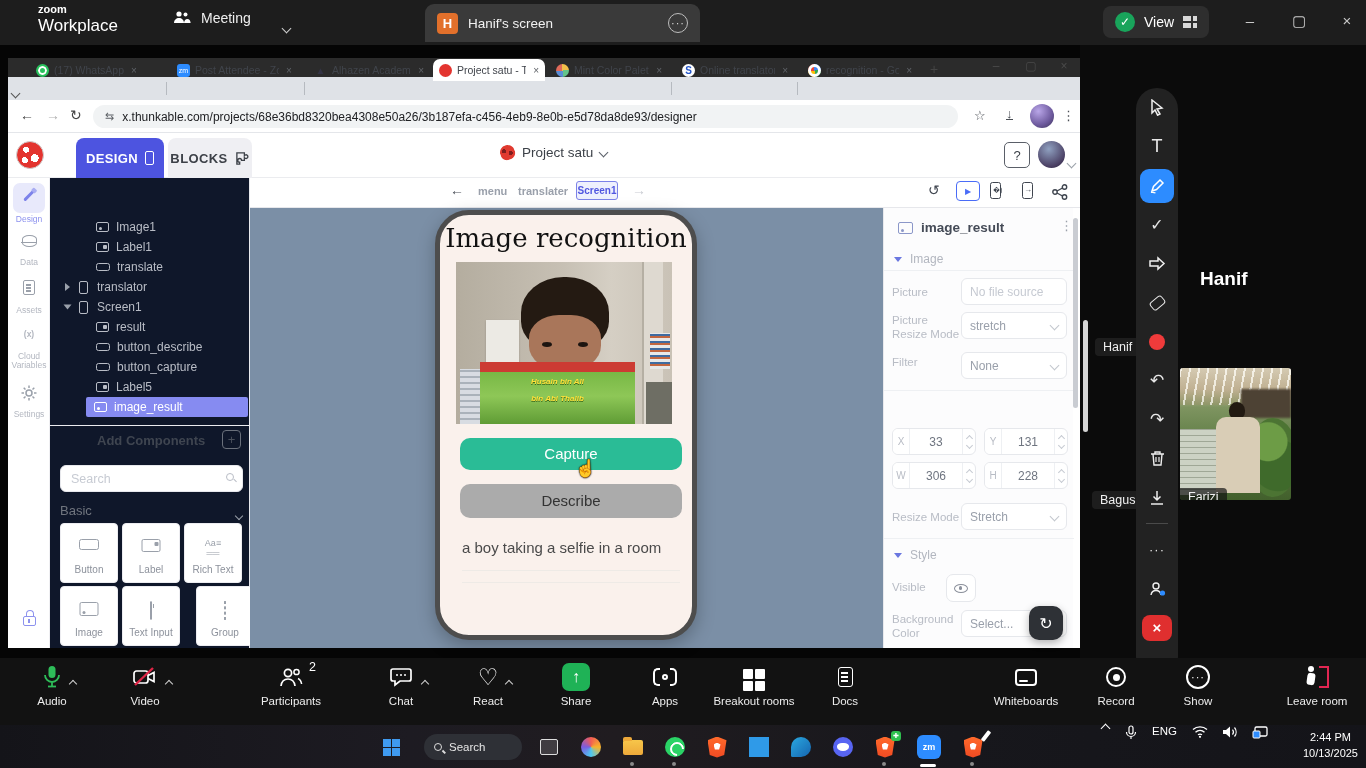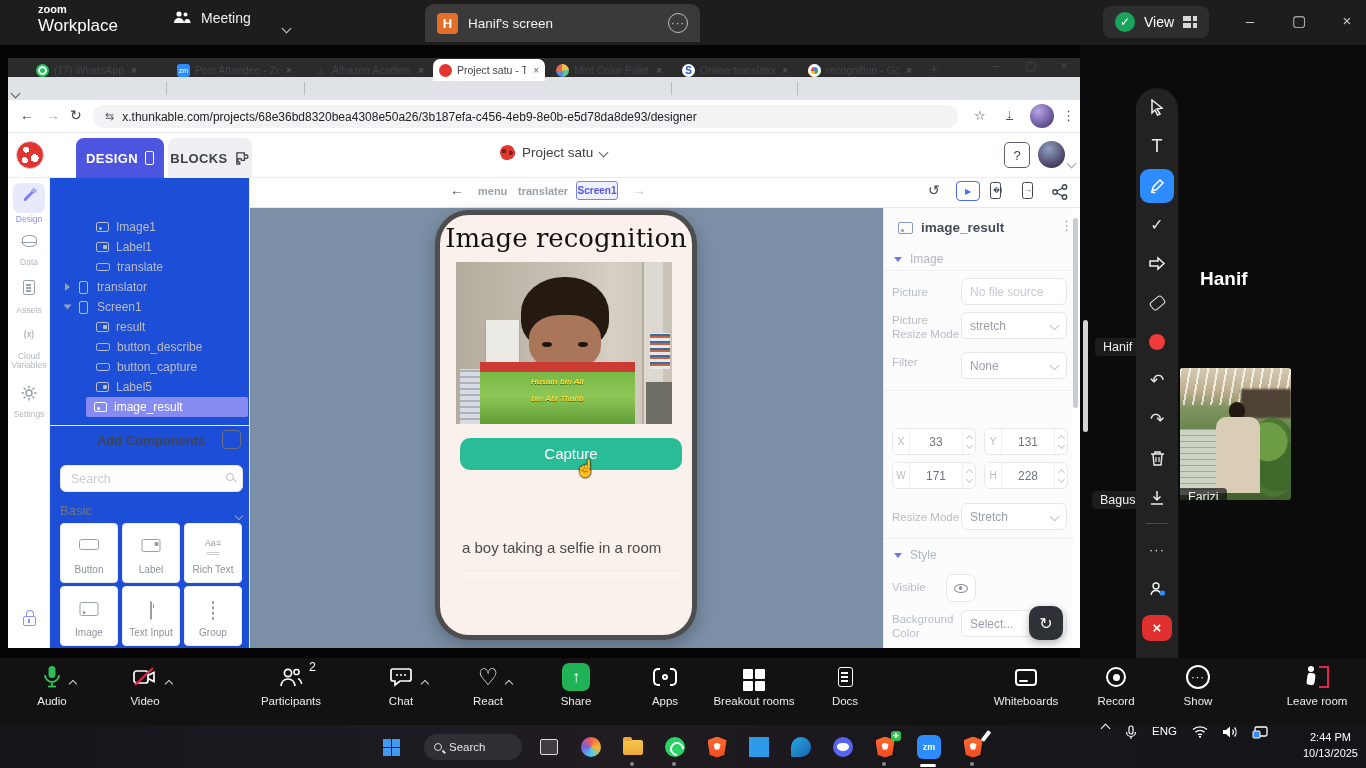--- a/index.html
+++ b/index.html
@@ -77,21 +77,21 @@
   .penic::after{content:"";position:absolute;right:-2px;top:-1px;width:4px;height:4.5px;background:#a9adf2;border-radius:1px;}
   .dbic{display:inline-block;width:15px;height:12px;border:1.6px solid #9aa0aa;border-radius:7px/4px;position:relative;}
   .dbic::after{content:"";position:absolute;left:-1.6px;top:2.5px;width:15px;height:3px;border-bottom:1.6px solid #9aa0aa;}
   .docic{display:inline-block;width:12px;height:15px;border:1.6px solid #9aa0aa;border-radius:2px;position:relative;}
   .docic::after{content:"";position:absolute;left:2px;top:3px;width:5px;height:1.6px;background:#9aa0aa;box-shadow:0 3px #9aa0aa,0 6px #9aa0aa;}
   .cloudx{font-size:12px;color:#9aa0aa;font-weight:bold;}
   .lockic{display:inline-block;width:13px;height:10px;border:1.6px solid #8d92ee;border-radius:2px;position:relative;}
   .lockic::before{content:"";position:absolute;left:2px;top:-7px;width:6px;height:6px;border:1.6px solid #8d92ee;border-bottom:none;border-radius:4px 4px 0 0;}
   .lockic::after{content:"";position:absolute;left:4.6px;top:2.4px;width:2px;height:3.6px;background:#8d92ee;}
 
-  .treepanel{position:absolute;left:42px;top:0;width:200px;height:470px;background:#1d4ed8;border-right:1px solid #e9eaee;}
+  .treepanel{position:absolute;left:42px;top:0;width:200px;height:470px;background:#0f172a;border-right:1px solid #e9eaee;}
   .trow{position:absolute;height:20px;display:flex;align-items:center;gap:7px;font-size:12px;color:#b9bdc6;}
   .trow.sel{background:#868bf1;color:#fff;border-radius:2px;left:36px !important;width:162px;padding-left:8px;}
   .exp{width:0;height:0;border-left:5px solid #9aa0aa;border-top:4px solid transparent;border-bottom:4px solid transparent;}
   .exp.open{transform:rotate(90deg);}
   .ic-screen{width:9px;height:13px;border:1.4px solid #b9bdc6;border-radius:2px;flex:none;}
   .ic-img{width:13px;height:10px;border:1.4px solid currentColor;border-radius:2px;position:relative;flex:none;}
   .ic-img::after{content:"";position:absolute;left:2px;bottom:1px;width:3px;height:3px;border-radius:50%;background:currentColor;}
   .ic-label{width:13px;height:10px;border:1.4px solid currentColor;border-radius:2px;position:relative;flex:none;}
   .ic-label::after{content:"";position:absolute;right:1.5px;top:2px;width:4px;height:3.6px;background:currentColor;border-radius:1px;}
   .ic-btn{width:14px;height:8px;border:1.4px solid currentColor;border-radius:2.5px;flex:none;}
@@ -484,21 +484,21 @@
       <div class="card" style="left:52px;top:408px;">
           <span class="cico">
             <span class="ic-img" style="width:19px;height:14px;color:#9aa0aa;display:block;"></span>
           </span>
           <span class="clabel">Image</span>
         </div>
       <div class="card" style="left:114px;top:408px;">
           <span class="cico"><span class="ico-tinput"></span></span>
           <span class="clabel">Text Input</span>
         </div>
-      <div class="card" style="left:176px;top:408px;padding-left:12px;">
+      <div class="card" style="left:188px;top:408px;padding-left:12px;">
           <span class="cico"><span class="ico-group"></span></span>
           <span class="clabel">Group</span>
         </div>
 
       <div class="dtoolbar">
         <span class="bc" style="left:200px;color:#4a4f58;font-size:14px;font-weight:normal;top:4px;">←</span>
         <span class="bc" style="left:228px;">menu</span>
         <span class="bc" style="left:268px;">translater</span>
         <span class="scr1box">
             <span>Screen1</span>
@@ -533,20 +533,21 @@
                 <span class="ph-eye" style="right:18%;"></span>
               </div>
             <div class="ph-book">
               <div class="bk-strip"></div>
               <div class="bk-t" style="top:24%;">Husain bin Ali</div>
               <div class="bk-t" style="top:52%;">bin Abi Thalib</div>
             </div>
             <div class="ph-cab"></div>
           </div>
           <div class="pbtn capture">Capture</div>
+          <div class="pbtn describe">Describe</div>
           <div class="presult">a boy taking a selfie in a room</div>
           <div class="pline" style="top:355px;"></div>
           <div class="pline" style="top:367px;"></div>
           <span class="handcur">☝</span>
         </div>
       </div>
 
       <div class="props">
         <div class="hdr">
           <span class="ic-img" style="color:#8b97c9;width:15px;height:12px;"></span>
@@ -593,21 +594,21 @@
         <div class="numgrp" style="left:100px;top:220px;width:84px;">
           <span class="nl">Y</span>
             <span class="nv">131</span>
           <span class="nud">
               <i class="chev up" style="transform:rotate(-135deg);"></i>
               <i class="chev down" style="transform:rotate(45deg);"></i>
             </span>
         </div>
         <div class="numgrp" style="left:8px;top:254px;width:84px;">
           <span class="nl">W</span>
-            <span class="nv">171</span>
+            <span class="nv">306</span>
           <span class="nud">
               <i class="chev up" style="transform:rotate(-135deg);"></i>
               <i class="chev down" style="transform:rotate(45deg);"></i>
             </span>
         </div>
         <div class="numgrp" style="left:100px;top:254px;width:84px;">
           <span class="nl">H</span>
             <span class="nv">228</span>
           <span class="nud">
               <i class="chev up" style="transform:rotate(-135deg);"></i>

